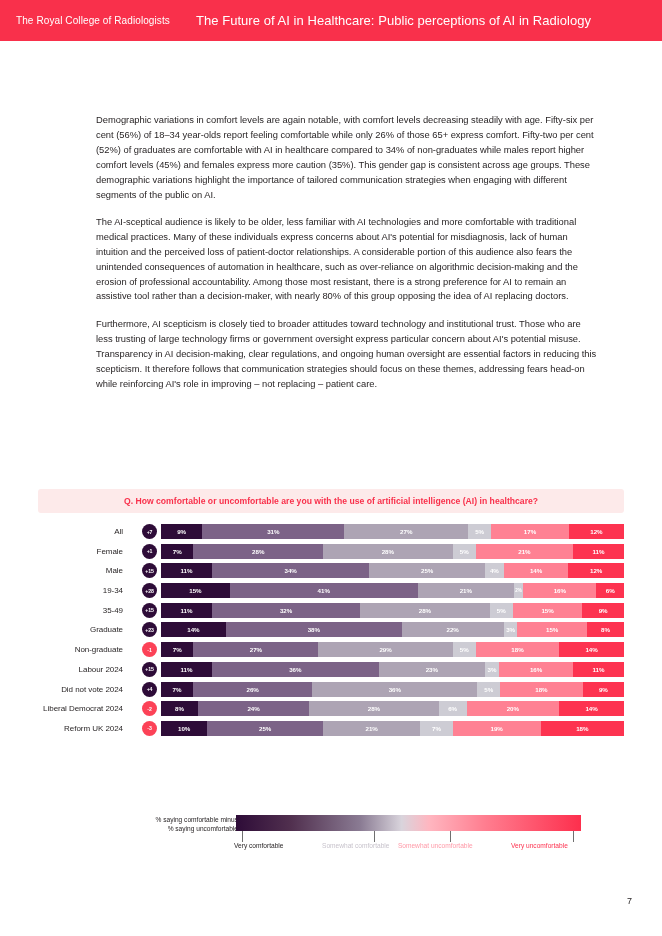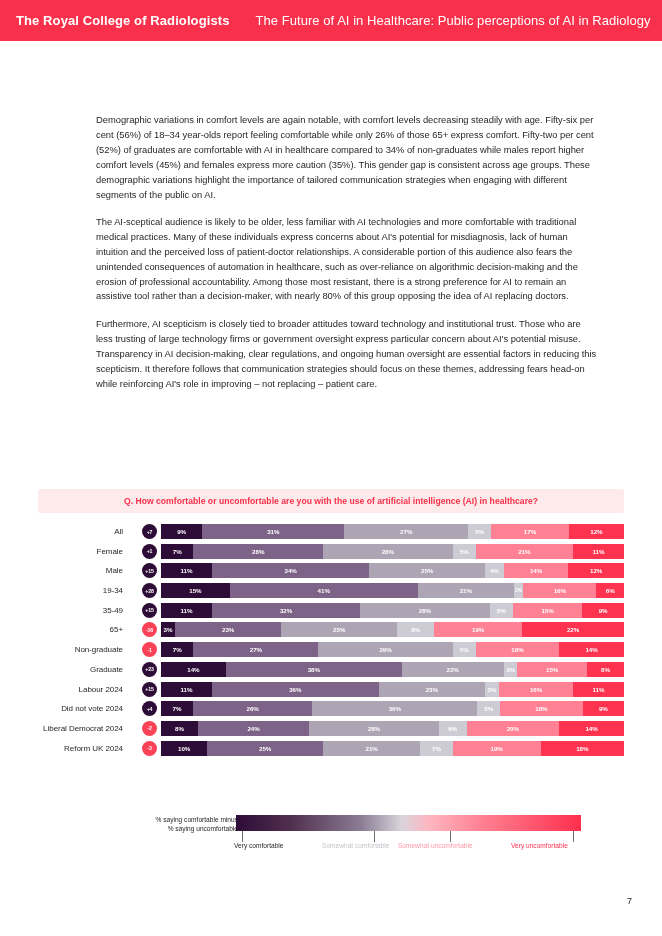--- a/index.html
+++ b/index.html
@@ -27,22 +27,22 @@
     left: 16px;
     top: 0;
     height: 41px;
     display: flex;
     align-items: center;
     gap: 26px;
     white-space: nowrap;
   }
   .header-brand {
     color: #ffffff;
-    font-size: 13px;
-    font-weight: bold;
+    font-size: 10px;
+    font-weight: normal;
     letter-spacing: 0.1px;
   }
   .header-subtitle {
     color: #ffffff;
     font-size: 13px;
     font-weight: normal;
     letter-spacing: 0.05px;
   }
 
   
@@ -285,53 +285,41 @@
       <div class="bar">
         <div class="seg s0" style="width: 11%;">11%</div>
         <div class="seg s1" style="width: 32%;">32%</div>
         <div class="seg s2" style="width: 28%;">28%</div>
         <div class="seg s3" style="width: 5%;">5%</div>
         <div class="seg s4" style="width: 15%;">15%</div>
         <div class="seg s5" style="width: 9%;">9%</div>
       </div>
     </div>
     <div class="chart-row">
-      <div class="row-label">65+</div>
-      <div class="row-badge badge-neg">-16</div>
-      <div class="bar">
-        <div class="seg s0" style="width: 3%;">3%</div>
-        <div class="seg s1" style="width: 23%;">23%</div>
-        <div class="seg s2" style="width: 25%;">25%</div>
-        <div class="seg s3" style="width: 8%;">8%</div>
-        <div class="seg s4" style="width: 19%;">19%</div>
-        <div class="seg s5" style="width: 22%;">22%</div>
+      <div class="row-label">Graduate</div>
+      <div class="row-badge badge-pos">+23</div>
+      <div class="bar">
+        <div class="seg s0" style="width: 14%;">14%</div>
+        <div class="seg s1" style="width: 38%;">38%</div>
+        <div class="seg s2" style="width: 22%;">22%</div>
+        <div class="seg s3" style="width: 3%;">3%</div>
+        <div class="seg s4" style="width: 15%;">15%</div>
+        <div class="seg s5" style="width: 8%;">8%</div>
       </div>
     </div>
     <div class="chart-row">
       <div class="row-label">Non-graduate</div>
       <div class="row-badge badge-neg">-1</div>
       <div class="bar">
         <div class="seg s0" style="width: 7%;">7%</div>
         <div class="seg s1" style="width: 27%;">27%</div>
         <div class="seg s2" style="width: 29%;">29%</div>
         <div class="seg s3" style="width: 5%;">5%</div>
         <div class="seg s4" style="width: 18%;">18%</div>
         <div class="seg s5" style="width: 14%;">14%</div>
-      </div>
-    </div>
-    <div class="chart-row">
-      <div class="row-label">Graduate</div>
-      <div class="row-badge badge-pos">+23</div>
-      <div class="bar">
-        <div class="seg s0" style="width: 14%;">14%</div>
-        <div class="seg s1" style="width: 38%;">38%</div>
-        <div class="seg s2" style="width: 22%;">22%</div>
-        <div class="seg s3" style="width: 3%;">3%</div>
-        <div class="seg s4" style="width: 15%;">15%</div>
-        <div class="seg s5" style="width: 8%;">8%</div>
       </div>
     </div>
     <div class="chart-row">
       <div class="row-label">Labour 2024</div>
       <div class="row-badge badge-pos">+15</div>
       <div class="bar">
         <div class="seg s0" style="width: 11%;">11%</div>
         <div class="seg s1" style="width: 36%;">36%</div>
         <div class="seg s2" style="width: 23%;">23%</div>
         <div class="seg s3" style="width: 3%;">3%</div>

